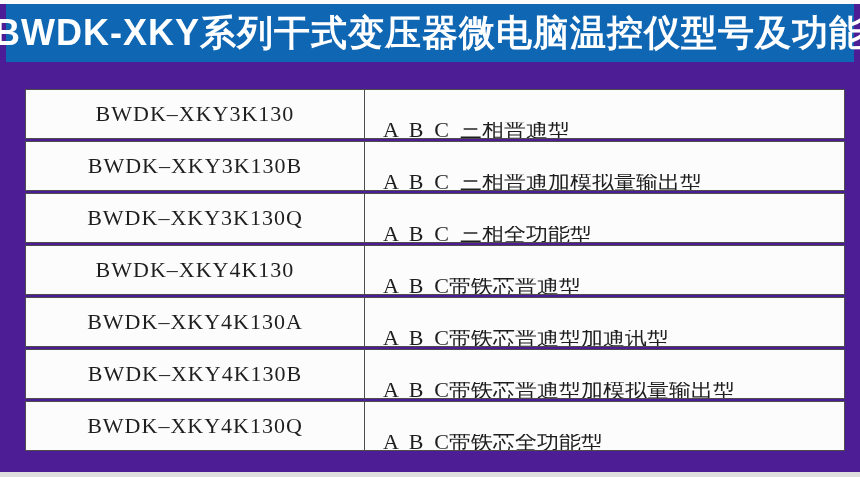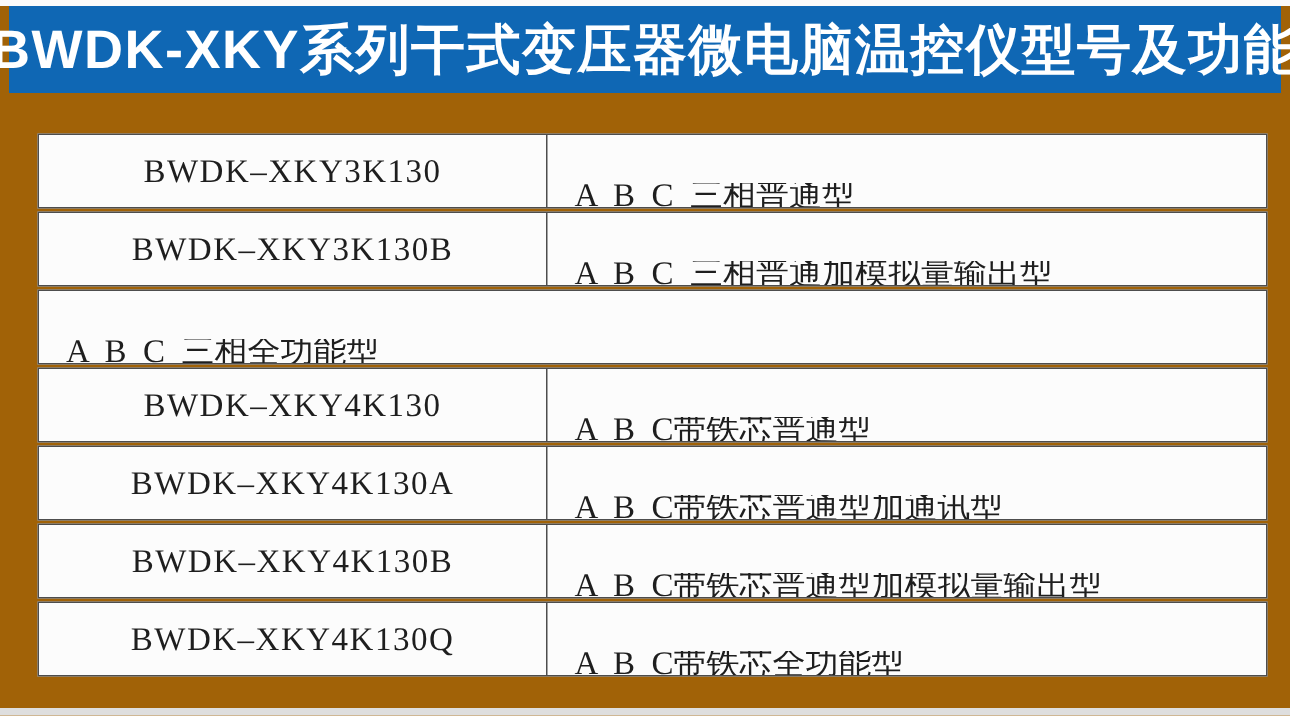--- a/index.html
+++ b/index.html
@@ -4,21 +4,21 @@
 <style>
   html, body {
     margin: 0;
     padding: 0;
     background: #f2f2f2;
   }
   .page {
     position: relative;
     width: 860px;
     height: 477px;
-    background: #a16207;
+    background: #4c1d95;
     overflow: hidden;
     font-family: "Liberation Serif", "DejaVu Serif", serif;
   }
   
   .top-strip {
     position: absolute;
     left: 0; top: 0;
     width: 860px; height: 4px;
     background: #fbfbfb;
   }
@@ -98,20 +98,21 @@
       <div class="cell desc">A  B  C  三相普通型</div>
     </div>
 
 
     <div class="row">
       <div class="cell model">BWDK–XKY3K130B</div>
       <div class="cell desc">A  B  C  三相普通加模拟量输出型</div>
     </div>
 
     <div class="row">
+      <div class="cell model">BWDK–XKY3K130Q</div>
       <div class="cell desc">A  B  C  三相全功能型</div>
     </div>
 
     <div class="row">
       <div class="cell model">BWDK–XKY4K130</div>
       <div class="cell desc">A  B  C带铁芯普通型</div>
     </div>
 
     <div class="row">
       <div class="cell model">BWDK–XKY4K130A</div>

